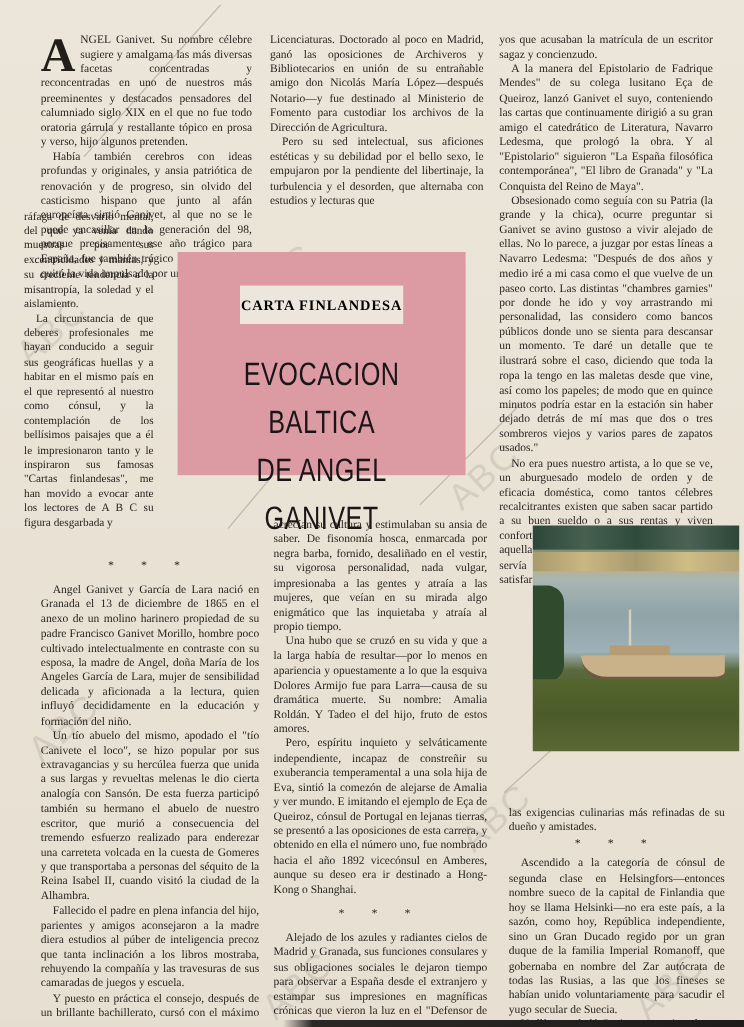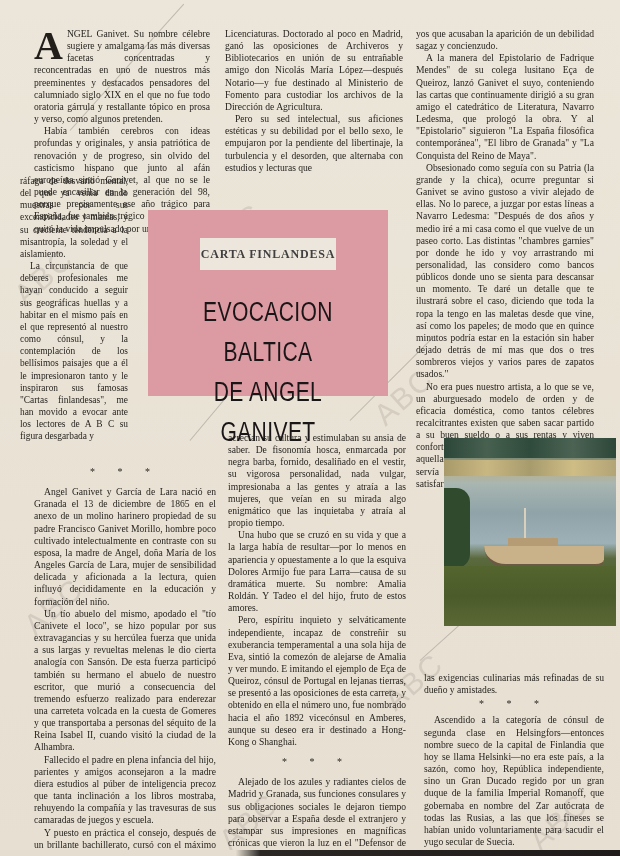--- a/index.html
+++ b/index.html
@@ -11,21 +11,21 @@
        font-family:"Liberation Serif","DejaVu Serif",serif;color:#221f1b;}
   .col p{margin:0;text-indent:10px;hyphens:auto;}
   .col p.noindent{text-indent:0;}
   .dropcap{float:left;font-size:40px;line-height:32px;font-weight:bold;margin:2px 4px 0 0;
            font-family:"Liberation Serif",serif;}
   .stars{text-align:center;letter-spacing:10px;margin:8px 0 8px 0;font-size:10px;text-indent:0;}
   .pinkbox{position:absolute;left:148px;top:210px;width:240px;height:186px;
            background:#dc9aa2;}
   .kicker{position:absolute;left:52px;top:28px;width:136px;height:32px;background:#ede6dc;
           display:flex;align-items:center;justify-content:center;
-          font-family:"Liberation Serif",serif;font-weight:bold;font-size:12px;letter-spacing:0.8px;color:#404040;}
+          font-family:"Liberation Serif",serif;font-weight:bold;font-size:12px;letter-spacing:0.8px;color:#000000;}
   .headline{position:absolute;left:0;top:82px;width:240px;text-align:center;
             font-family:"Liberation Sans","DejaVu Sans",sans-serif;font-size:27px;line-height:40px;
             color:#1a1516;letter-spacing:0.5px;transform:scaleX(0.78);transform-origin:center;}
   .photo{position:absolute;left:444px;top:438px;width:172px;height:188px;overflow:hidden;
          background:linear-gradient(180deg,#3e5a54 0%,#5e7a74 8%,#bfae7e 16%,#a9b6b1 24%,#8fa3a8 40%,#9eb1b6 56%,#5b6a3e 64%,#4e5f2e 80%,#5e6a34 100%);}
   .photo .trees{position:absolute;left:0;top:0;width:172px;height:20px;
          background:linear-gradient(90deg,#2c4638,#476050,#2f4b3b,#4c6354,#2c4638);}
   .photo .shore{position:absolute;left:0;top:22px;width:172px;height:16px;
          background:linear-gradient(90deg,#a89a6a,#c9b782,#a79b6d,#cfbd85,#b3a477);}
   .photo .bush{position:absolute;left:0;top:50px;width:26px;height:80px;background:#2f4a2c;border-radius:0 14px 14px 0;}
@@ -54,38 +54,38 @@
   <div class="wm" style="left:200px;top:215px;">ABC</div>
   <div class="wm" style="left:310px;top:260px;">ABC</div>
   <div class="wm" style="left:370px;top:380px;">ABC</div>
   <div class="wm" style="left:20px;top:590px;">ABC</div>
   <div class="wm" style="left:380px;top:665px;">ABC</div>
   <div class="wm" style="left:215px;top:805px;">ABC</div>
   <div class="wm" style="left:525px;top:805px;">ABC</div>
 
   <div class="col" style="left:34px;top:28px;width:176px;">
     <p class="noindent">
-      <span class="dropcap">A</span><span>NGEL Ganivet. Su nombre célebre sugiere y amalgama las más diversas facetas concentradas y reconcentradas en uno de nuestros más preeminentes y destacados pensadores del calumniado siglo XIX en el que no fue todo oratoria gárrula y restallante tópico en prosa y verso, como algunos pretenden.</span>
+      <span class="dropcap">A</span><span>NGEL Ganivet. Su nombre célebre sugiere y amalgama las más diversas facetas concentradas y reconcentradas en uno de nuestros más preeminentes y destacados pensadores del calumniado siglo XIX en el que no fue todo oratoria gárrula y restallante tópico en prosa y verso, hijo algunos pretenden.</span>
     </p>
     <p>Había también cerebros con ideas profundas y originales, y ansia patriótica de renovación y de progreso, sin olvido del casticismo hispano que junto al afán europeísta sintió Ganivet, al que no se le puede encasillar en la generación del 98, porque precisamente ese año trágico para España, fue también trágico para él, pues se quitó la vida impulsado por una</p>
   </div>
 
   <div class="col" style="left:20px;top:175px;width:108px;font-size:9.4px;">
     <p class="noindent">ráfaga de desvarío mental, del que ya venía dando muestras por sus excentricidades y manías, y su creciente tendencia a la misantropía, la soledad y el aislamiento.</p>
     <p>La circunstancia de que deberes profesionales me hayan conducido a seguir sus geográficas huellas y a habitar en el mismo país en el que representó al nuestro como cónsul, y la contemplación de los bellísimos paisajes que a él le impresionaron tanto y le inspiraron sus famosas "Cartas finlandesas", me han movido a evocar ante los lectores de A B C su figura desgarbada y</p>
   </div>
 
 
   <div class="col" style="left:225px;top:28px;width:178px;">
     <p class="noindent">Licenciaturas. Doctorado al poco en Madrid, ganó las oposiciones de Archiveros y Bibliotecarios en unión de su entrañable amigo don Nicolás María López—después Notario—y fue destinado al Ministerio de Fomento para custodiar los archivos de la Dirección de Agricultura.</p>
     <p>Pero su sed intelectual, sus aficiones estéticas y su debilidad por el bello sexo, le empujaron por la pendiente del libertinaje, la turbulencia y el desorden, que alternaba con estudios y lecturas que</p>
   </div>
 
   <div class="col" style="left:416px;top:28px;width:178px;">
-    <p class="noindent">yos que acusaban la aparición de un debilidad sagaz y concienzudo.</p>
+    <p class="noindent">yos que acusaban la matrícula de un escritor sagaz y concienzudo.</p>
     <p>A la manera del Epistolario de Fadrique Mendes" de su colega lusitano Eça de Queiroz, lanzó Ganivet el suyo, conteniendo las cartas que continuamente dirigió a su gran amigo el catedrático de Literatura, Navarro Ledesma, que prologó la obra. Y al "Epistolario" siguieron "La España filosófica contemporánea", "El libro de Granada" y "La Conquista del Reino de Maya".</p>
     <p>Obsesionado como seguía con su Patria (la grande y la chica), ocurre preguntar si Ganivet se avino gustoso a vivir alejado de ellas. No lo parece, a juzgar por estas líneas a Navarro Ledesma: "Después de dos años y medio iré a mi casa como el que vuelve de un paseo corto. Las distintas "chambres garnies" por donde he ido y voy arrastrando mi personalidad, las considero como bancos públicos donde uno se sienta para descansar un momento. Te daré un detalle que te ilustrará sobre el caso, diciendo que toda la ropa la tengo en las maletas desde que vine, así como los papeles; de modo que en quince minutos podría estar en la estación sin haber dejado detrás de mí mas que dos o tres sombreros viejos y varios pares de zapatos usados."</p>
     <p>No era pues nuestro artista, a lo que se ve, un aburguesado modelo de orden y de eficacia doméstica, como tantos célebres recalcitrantes existen que saben sacar partido a su buen sueldo o a sus rentas y viven confortablemente en su pisito de soltero; y en aquella época con su ayuda de cámara que servía de Chuti, y su buena cocinera que satisfaría módicamente</p>
   </div>
 
   <div class="pinkbox">
     <div class="kicker">CARTA FINLANDESA</div>
     <div class="headline">
       <div>EVOCACION BALTICA</div>
       <div>DE ANGEL GANIVET</div>

